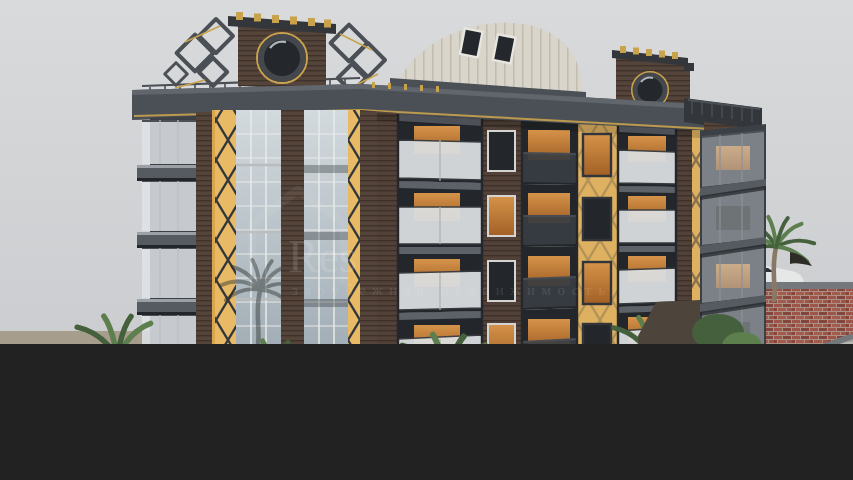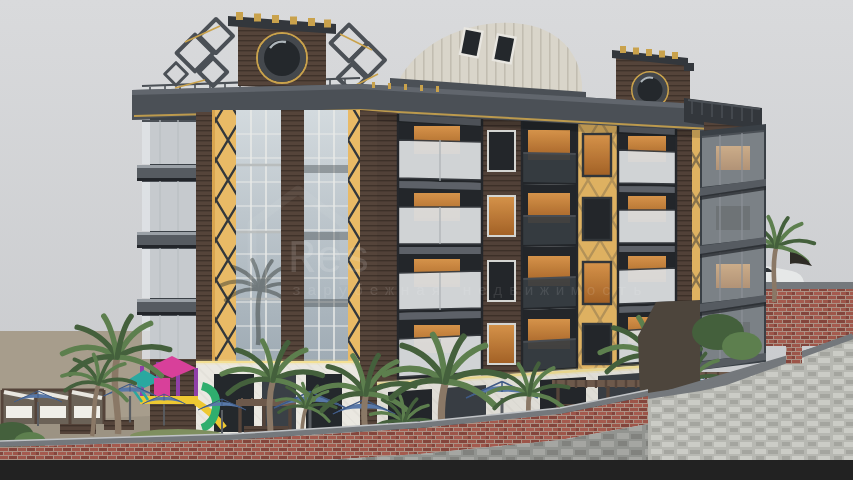--- a/index.html
+++ b/index.html
@@ -1,17 +1,17 @@
 <!DOCTYPE html>
 <html style="--sky1: #d9dadc; --sky2: #c6c8cb; --frame: #33373c; --frame2: #4b5056; --frame3: #61666d; --slab: #565b61; --slabLight: #9aa0a6; --gold: #c9a24c; --goldGlow: #f3e095; --wood: #55443a; --wood2: #3f322a; --woodL: #6d594b; --yellow: #e9ba66; --yellowD: #d9a54f; --glassTop: #d3dade; --glassBot: #9fabb4; --glassDark: #24282c; --glassMid: #3a4046; --warm: #e09a4d; --warmDeep: #aa6527; --frost: #e9ecee; --railGlass: #dfe3e6; --wallWhite: #eae8e1; --wallBase: #d9d6cd; --metal: #d9d5ca; --metalRib: #bcb7ab; --tan: #a79d8c; --tanD: #948b7b; --brickA: #9d5549; --brickB: #84453c; --brickC: #a55a4e; --mortar: #ac9184; --stone: #9fa19d; --stoneHi: #b3b5b0; --stoneLo: #8c8e89; --stoneL: #b7b8b2; --stoneLHi: #cbccc6; --stoneLLo: #a4a59f; --coping: #74787c; --copingLight: #c0c3c6; --darkPatch: #4d453c; --green: #5d7f4e; --greenD: #44603c; --trunk: #8a7866; --blue: #5878a8; --blueRib: #3f5a86; --purple: #9040a8; --magenta: #d8409a; --teal: #2aa8a0; --playYellow: #eec832; --playGreen: #2fae6e; --carBody: #e6e8e8; --carGlass: #2e3236; --concrete: #b8b5ac; --grass: #7f8f5f; --watermark: #ffffff;"><head>
 <meta charset="utf-8">
 <style>
   html,body{margin:0;padding:0;background:#222;}
-  .stage{width:853px;height:460px;position:relative;overflow:hidden;
-         font-family:Liberation Mono, monospace;text-align:center;}
+  .stage{width:853px;height:344px;position:relative;overflow:hidden;
+         font-family:Liberation Serif, serif;text-align:center;}
   .stage svg{display:block;width:853px;height:480px;}
   
   .f-frame{fill:var(--frame)} .f-frame2{fill:var(--frame2)} .f-frame3{fill:var(--frame3)}
   .f-slab{fill:var(--slab)} .f-slabL{fill:var(--slabLight)}
   .f-gold{fill:var(--gold)} .s-gold{stroke:var(--gold)} .s-goldGlow{stroke:var(--goldGlow)}
   .f-yellow{fill:var(--yellow)} .f-yellowD{fill:var(--yellowD)}
   .f-glassD{fill:var(--glassDark)} .f-glassM{fill:var(--glassMid)}
   .f-frost{fill:var(--frost)} .f-rail{fill:var(--railGlass)}
   .f-white{fill:var(--wallWhite)}
   .f-metal{fill:var(--metal)}

